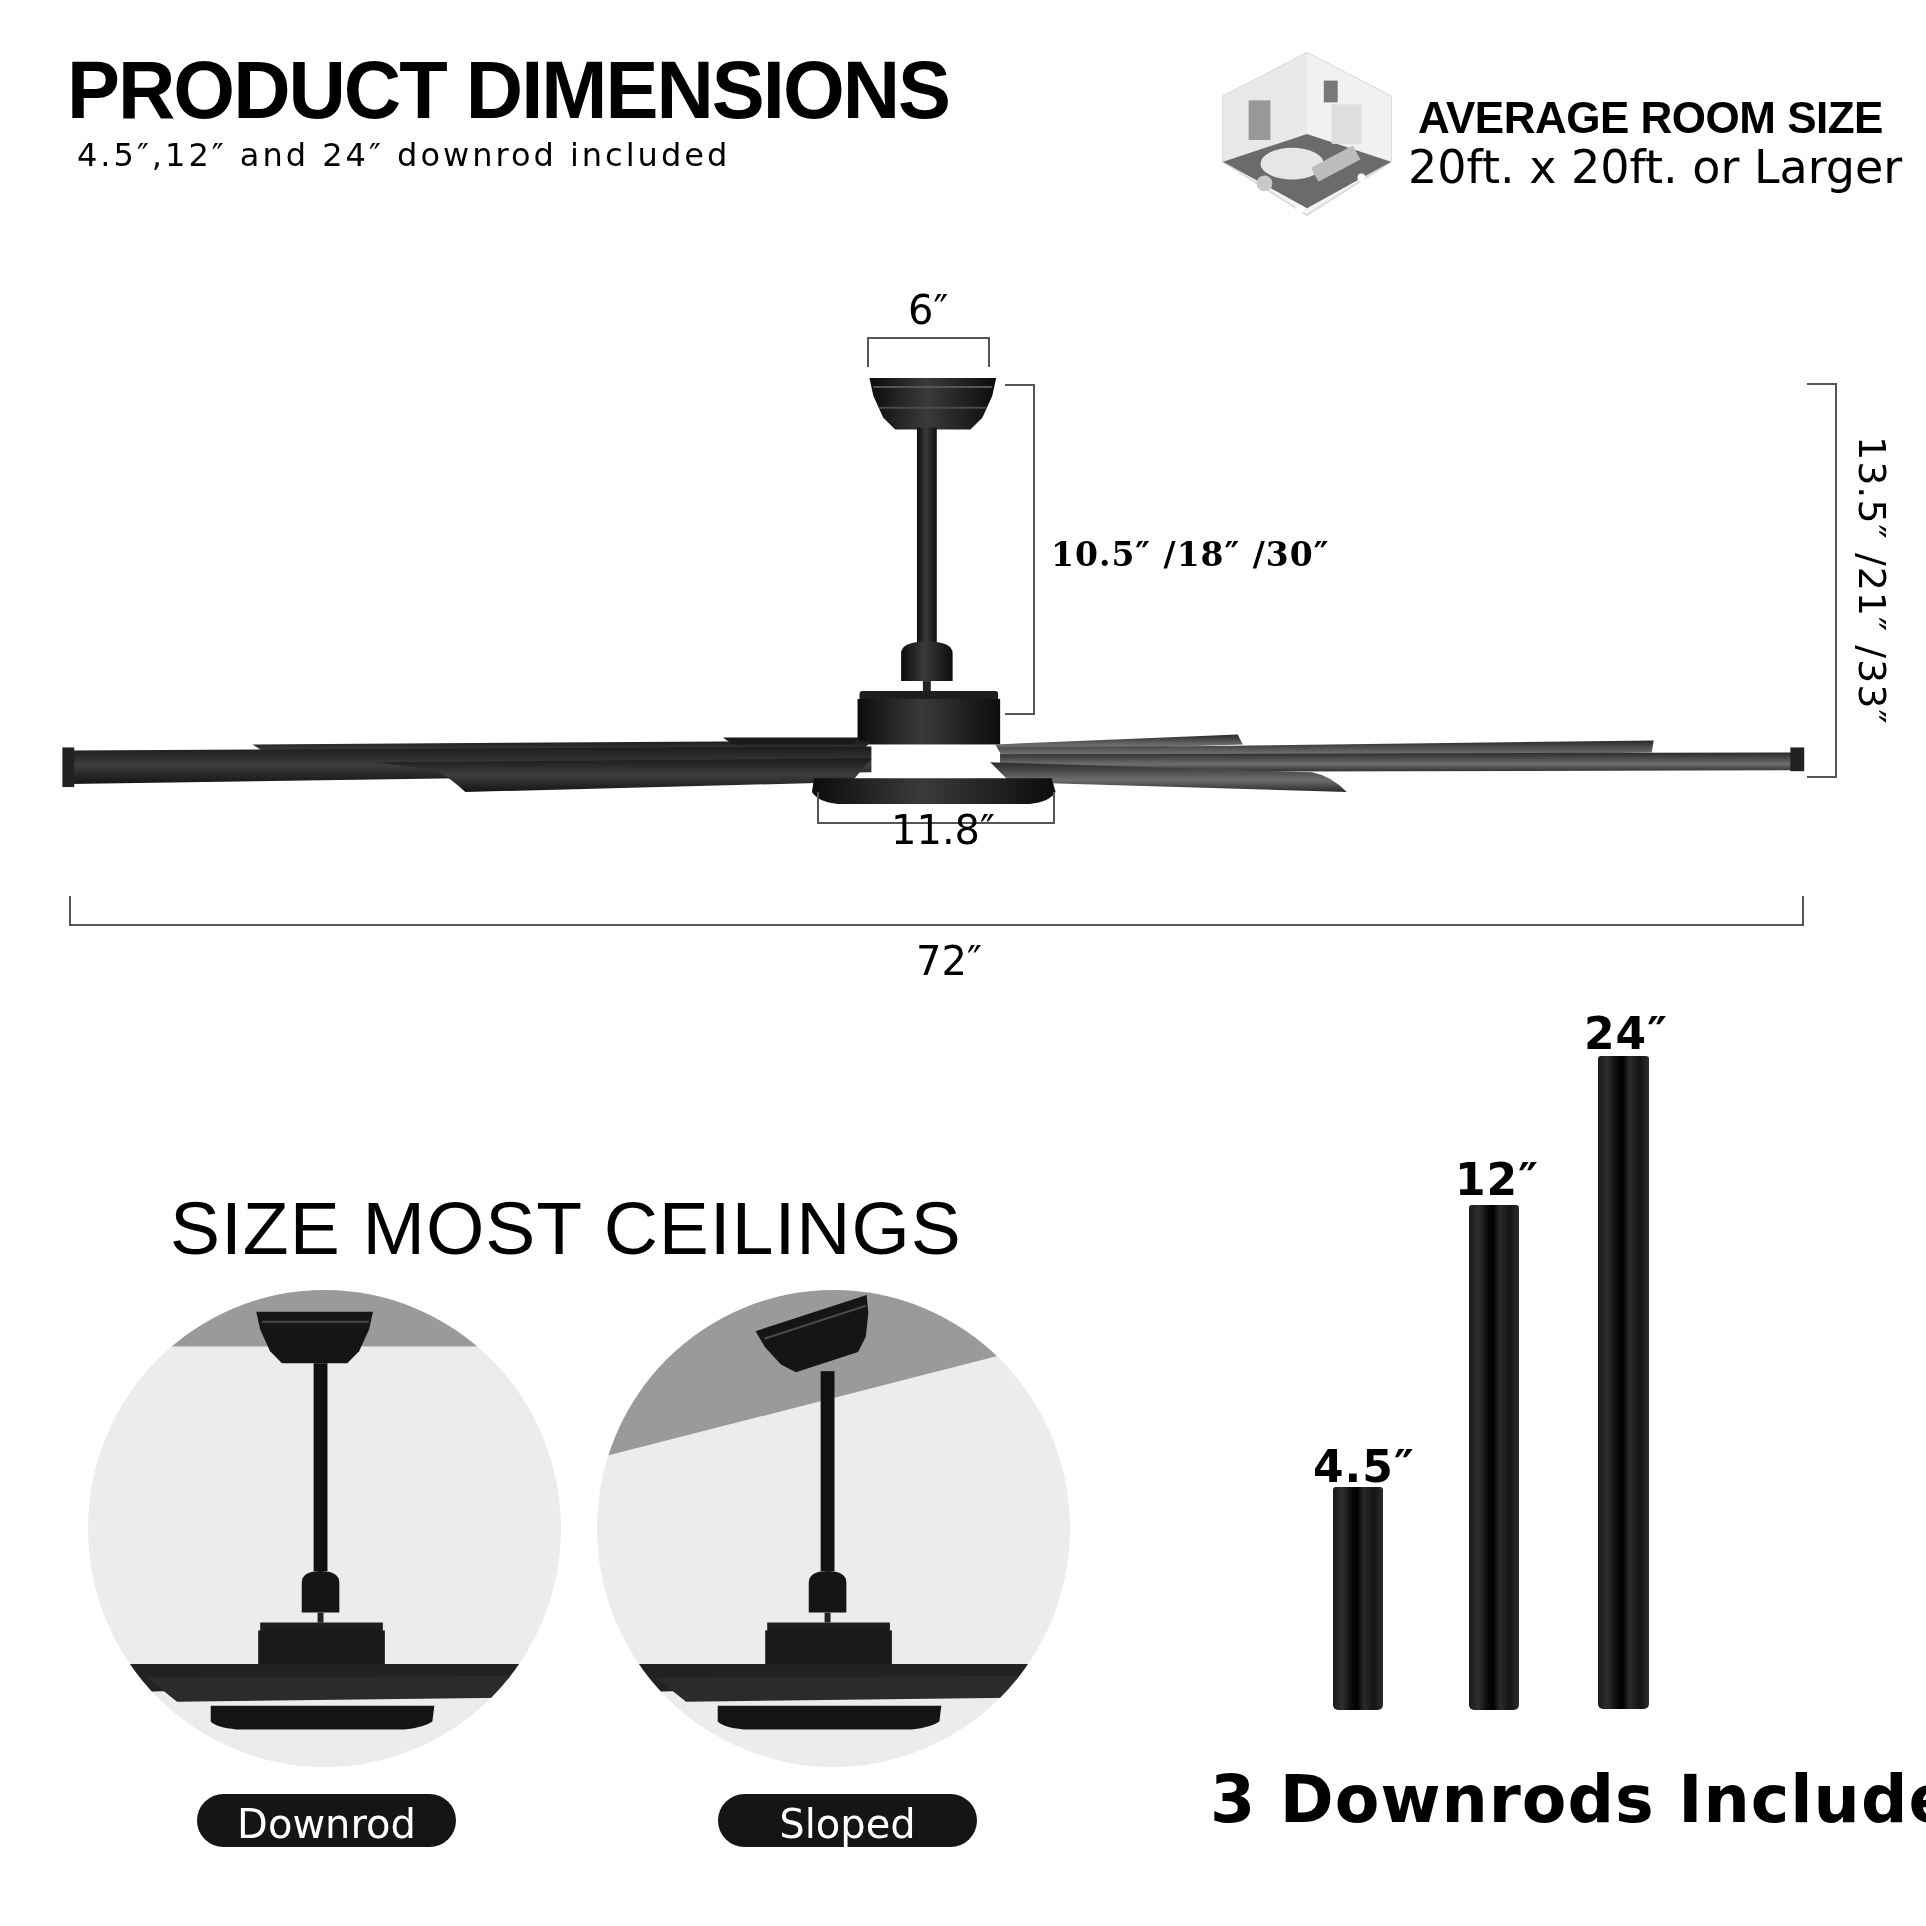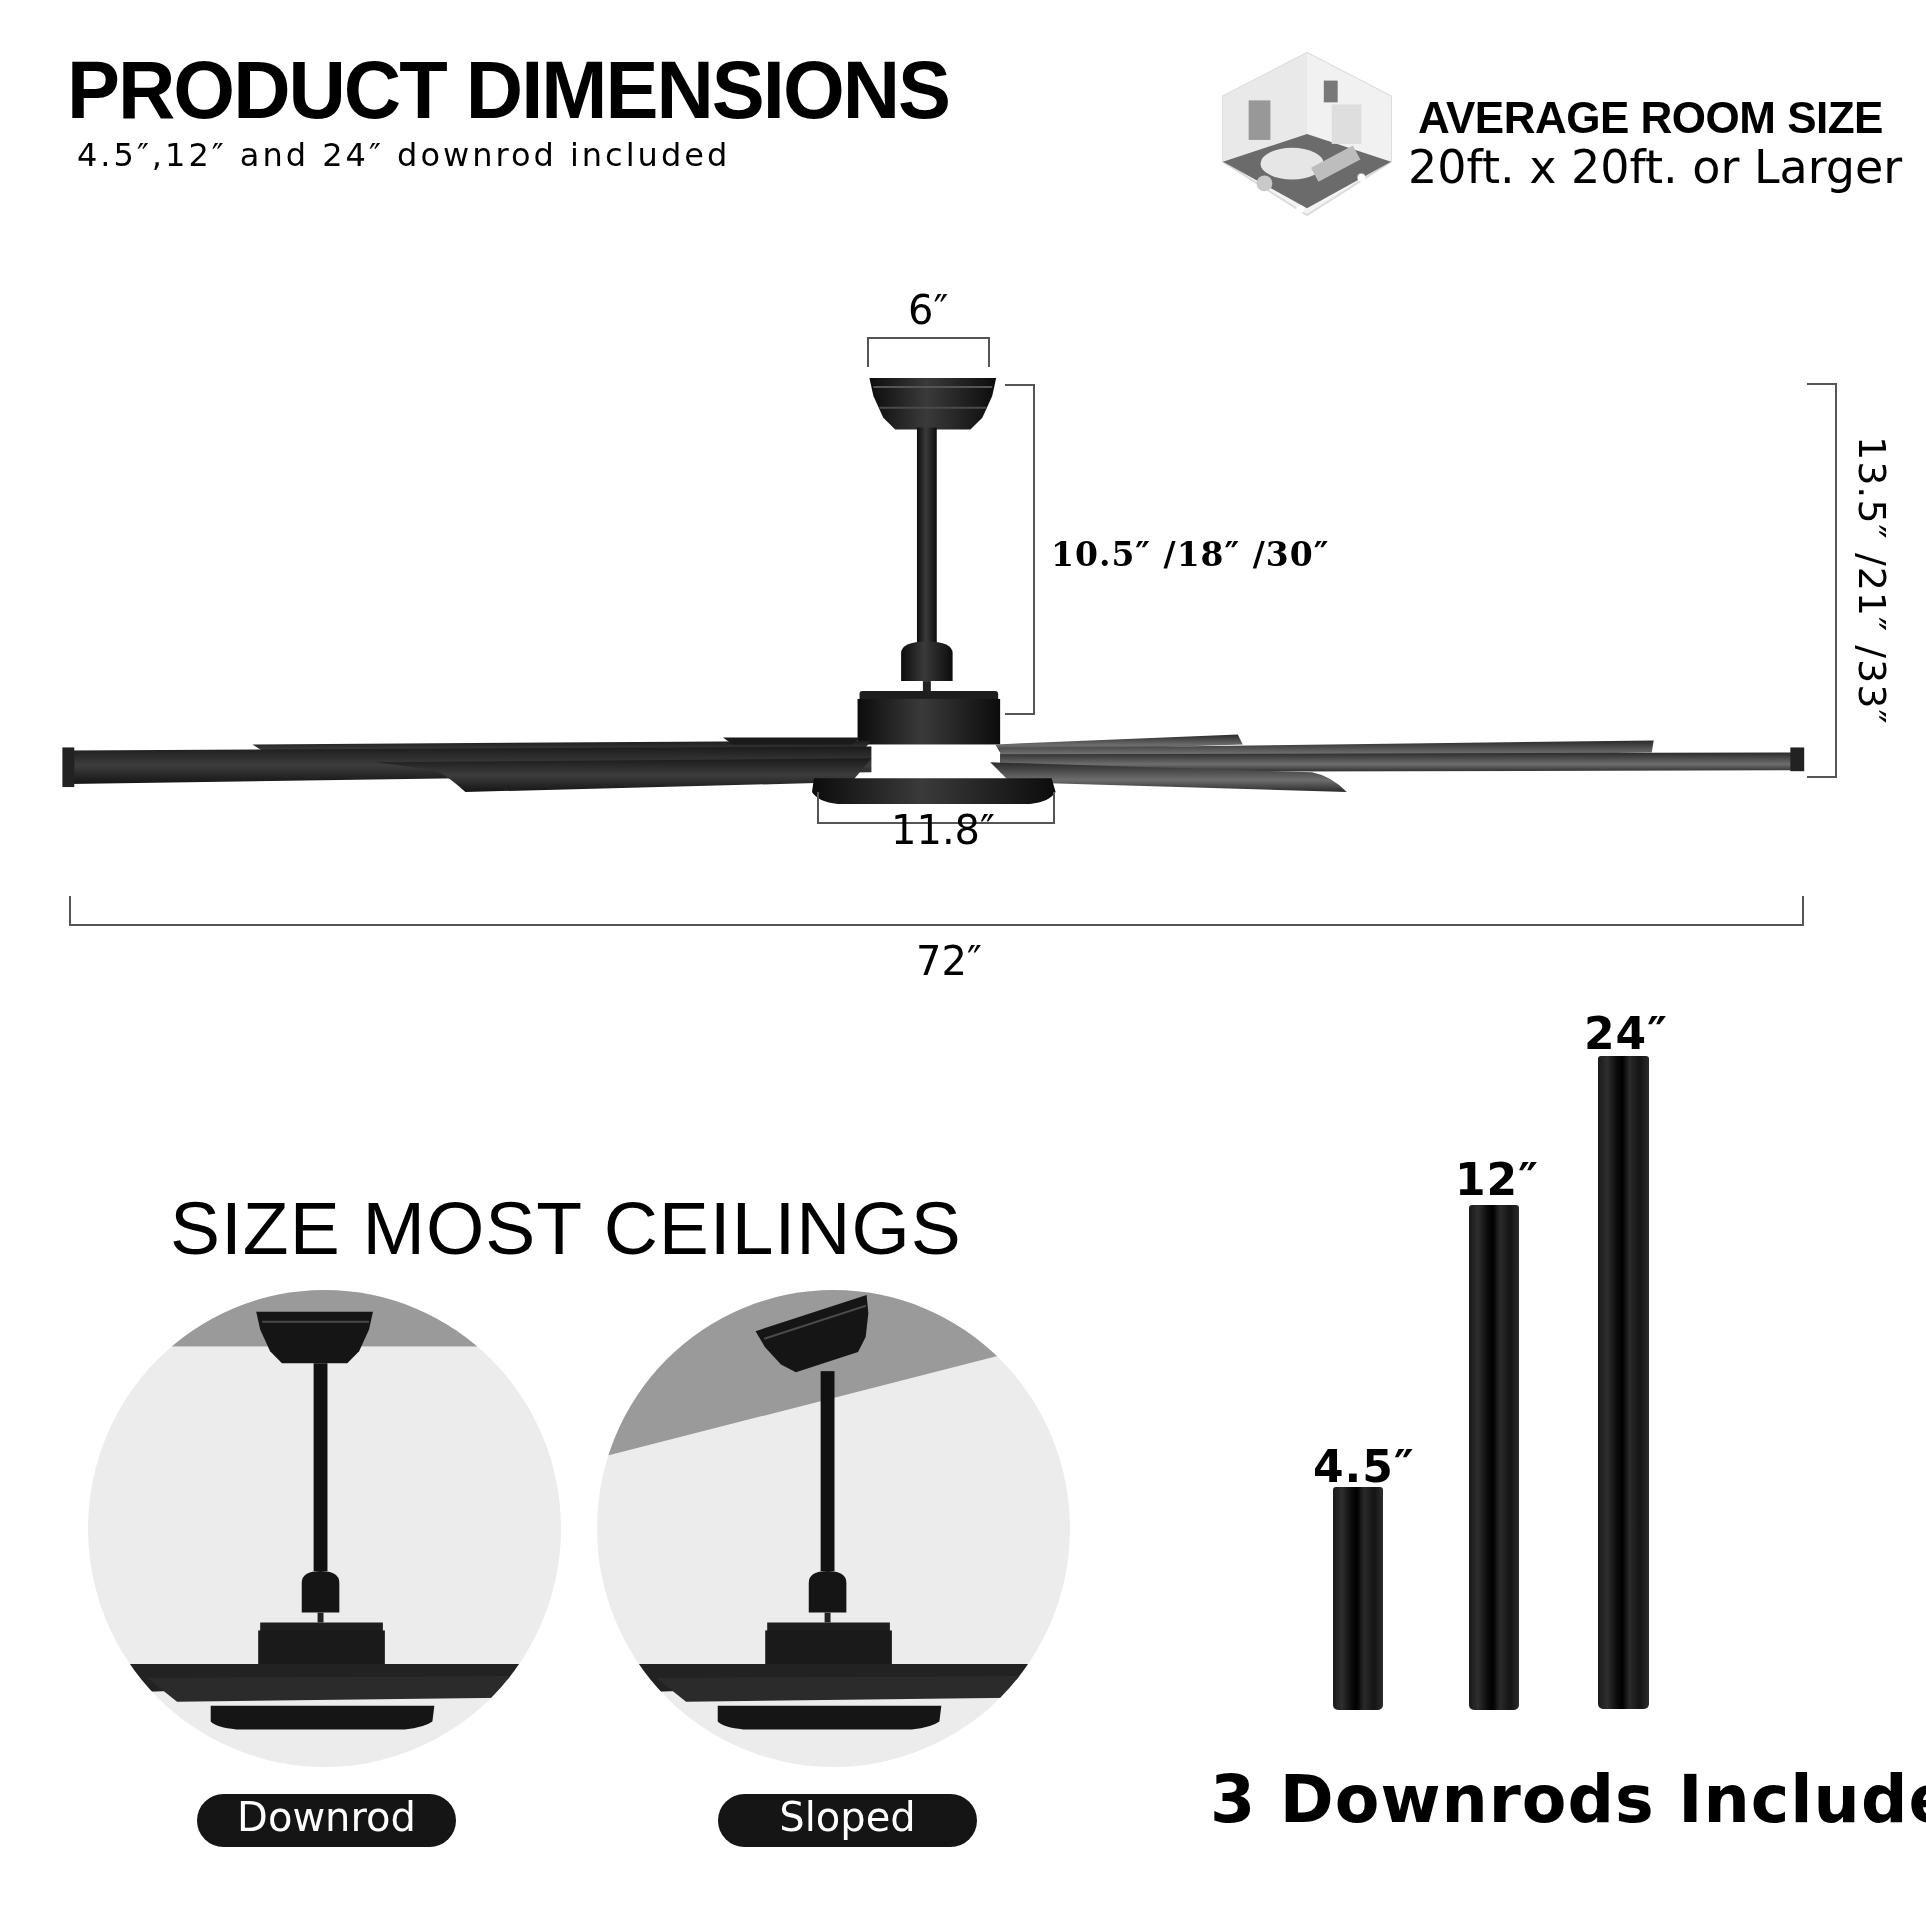--- a/index.html
+++ b/index.html
@@ -6,21 +6,21 @@
   body { width:1927px; height:1927px; position:relative; overflow:hidden; font-family:"Liberation Sans", sans-serif; color:#000; }
   .abs { position:absolute; }
   .title { left:67px; top:50px; font-size:81px; font-weight:bold; letter-spacing:-2px; line-height:1; white-space:nowrap; transform:scaleX(0.98); transform-origin:left; }
   .subtitle { left:77px; top:139px; font-family:"DejaVu Sans", sans-serif; font-size:32px; letter-spacing:3px; line-height:1; white-space:nowrap; }
   .room-title { left:1418px; top:96px; font-size:44px; font-weight:bold; letter-spacing:-0.5px; line-height:1; white-space:nowrap; }
   .room-sub { left:1408px; top:144px; font-family:"DejaVu Sans", sans-serif; font-size:46px; line-height:1; white-space:nowrap; }
   .dim { font-family:"DejaVu Sans", sans-serif; font-size:40px; line-height:1; white-space:nowrap; }
   .dim-sm { font-family:"DejaVu Serif", serif; font-size:33px; line-height:1; white-space:nowrap; letter-spacing:1px; }
   .bracket { border-color:#555; border-style:solid; }
   .fits { left:170px; top:1191px; font-size:75px; font-weight:normal; letter-spacing:1px; line-height:1; white-space:nowrap; }
-  .pill { background:#151515; color:#fff; border-radius:28px; height:53px; display:flex; align-items:flex-start; justify-content:center; font-family:"DejaVu Sans", sans-serif; font-size:40px; }
+  .pill { background:#151515; color:#fff; border-radius:28px; height:53px; display:flex; align-items:flex-end; justify-content:center; font-family:"DejaVu Sans", sans-serif; font-size:40px; }
   .rod { background:linear-gradient(90deg,#1a1a1a 0%,#2e2e2e 18%,#0a0a0a 38%,#000 48%,#2a2a2a 62%,#141414 82%,#2c2c2c 100%); border-radius:3px 3px 5px 5px; }
   .rod-label { font-family:"DejaVu Sans", sans-serif; font-size:44px; font-weight:bold; line-height:1; white-space:nowrap; letter-spacing:1px; }
   .downrods-caption { left:1210px; top:1767px; font-family:"DejaVu Sans", sans-serif; font-size:65px; font-weight:bold; line-height:1; white-space:nowrap; letter-spacing:1px; }
   .circle { border-radius:50%; background:#ececec; overflow:hidden; }
 </style>
 </head>
 <body>
 
 <div class="abs title">PRODUCT DIMENSIONS</div>
 <div class="abs subtitle">4.5″,12″ and 24″ downrod included</div>

